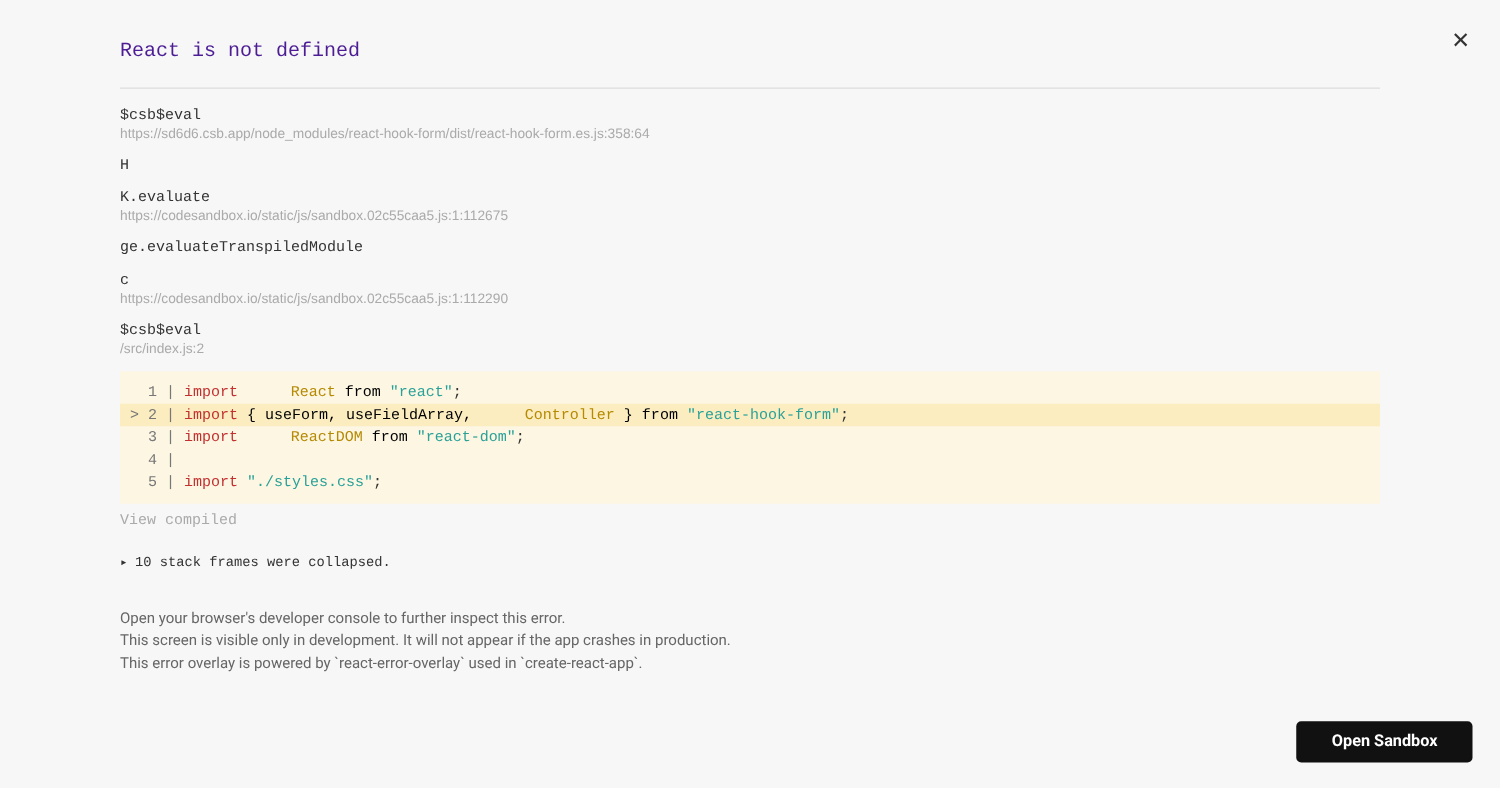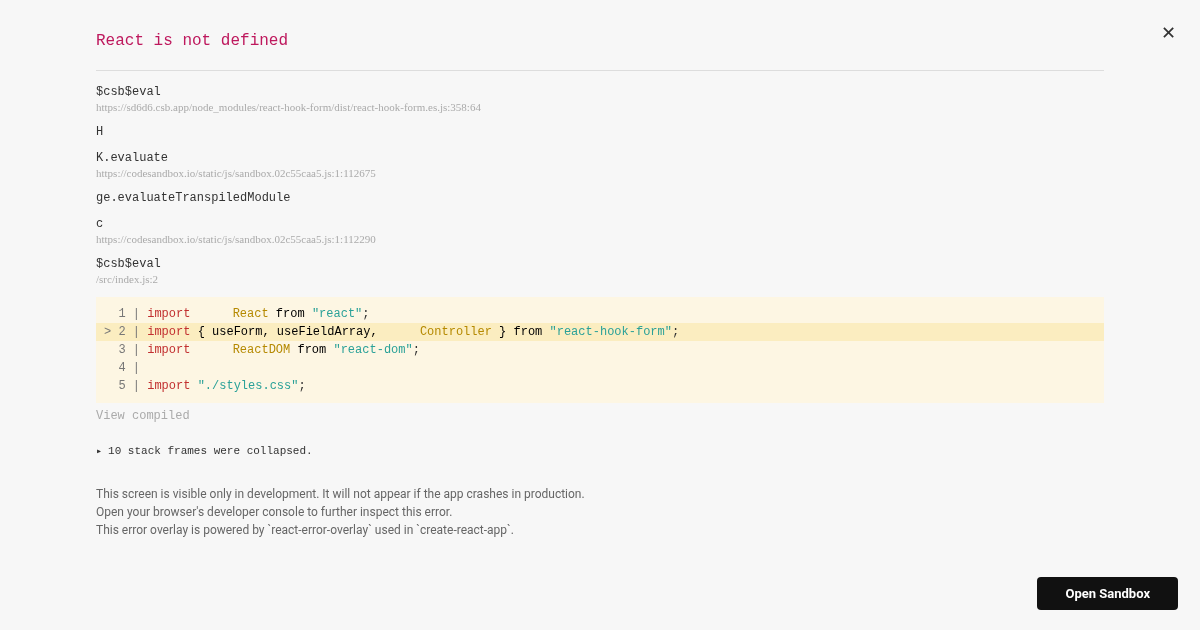--- a/index.html
+++ b/index.html
@@ -31,39 +31,39 @@
       cursor: pointer;
       line-height: 1;
       padding: 4px;
       position: absolute;
       right: 20px;
       top: 20px;
     }
     .error-message {
       font-family: "Courier New", monospace;
       font-size: 16px;
-      color: #be185d;
+      color: #4c1d95;
       margin-top: 14px;
       margin-bottom: 20px;
     }
     .divider {
       border: none;
       border-top: 1px solid #ddd;
       margin-bottom: 14px;
     }
     .stack-frame {
       margin-bottom: 12px;
     }
     .frame-name {
       font-family: "Courier New", monospace;
       font-size: 12px;
       color: #333;
     }
     .frame-url {
-      font-family: Liberation Serif, serif;
+      font-family: Liberation Sans, sans-serif;
       font-size: 11px;
       color: #aaa;
       margin-top: 2px;
     }
     .code-block {
       background: #fdf6e3;
       padding: 8px 0;
       margin-top: 8px;
       margin-bottom: 6px;
       font-family: "Courier New", monospace;
@@ -160,19 +160,19 @@
     <div class="code-line"><span class="gutter">  3 | </span><span class="kw-import">import</span> <span class="kw-ident">ReactDOM</span><span> from </span><span class="kw-str">"react-dom"</span><span class="kw-punct">;</span></div>
     <div class="code-line"><span class="gutter">  4 | </span></div>
     <div class="code-line"><span class="gutter">  5 | </span><span class="kw-import">import</span><span> </span><span class="kw-str">"./styles.css"</span><span class="kw-punct">;</span></div>
   </div>
 
   <div class="view-compiled">View compiled</div>
 
   <div class="collapsed-frames">10 stack frames were collapsed.</div>
 
   <div class="footer">
+    <div class="footer-line">Open your browser's developer console to further inspect this error.</div>
     <div class="footer-line">This screen is visible only in development. It will not appear if the app crashes in production.</div>
-    <div class="footer-line">Open your browser's developer console to further inspect this error.</div>
     <div class="footer-line">This error overlay is powered by `react-error-overlay` used in `create-react-app`.</div>
   </div>
 </div>
 
 <div class="open-sandbox">Open Sandbox</div>
 
 </body></html>

